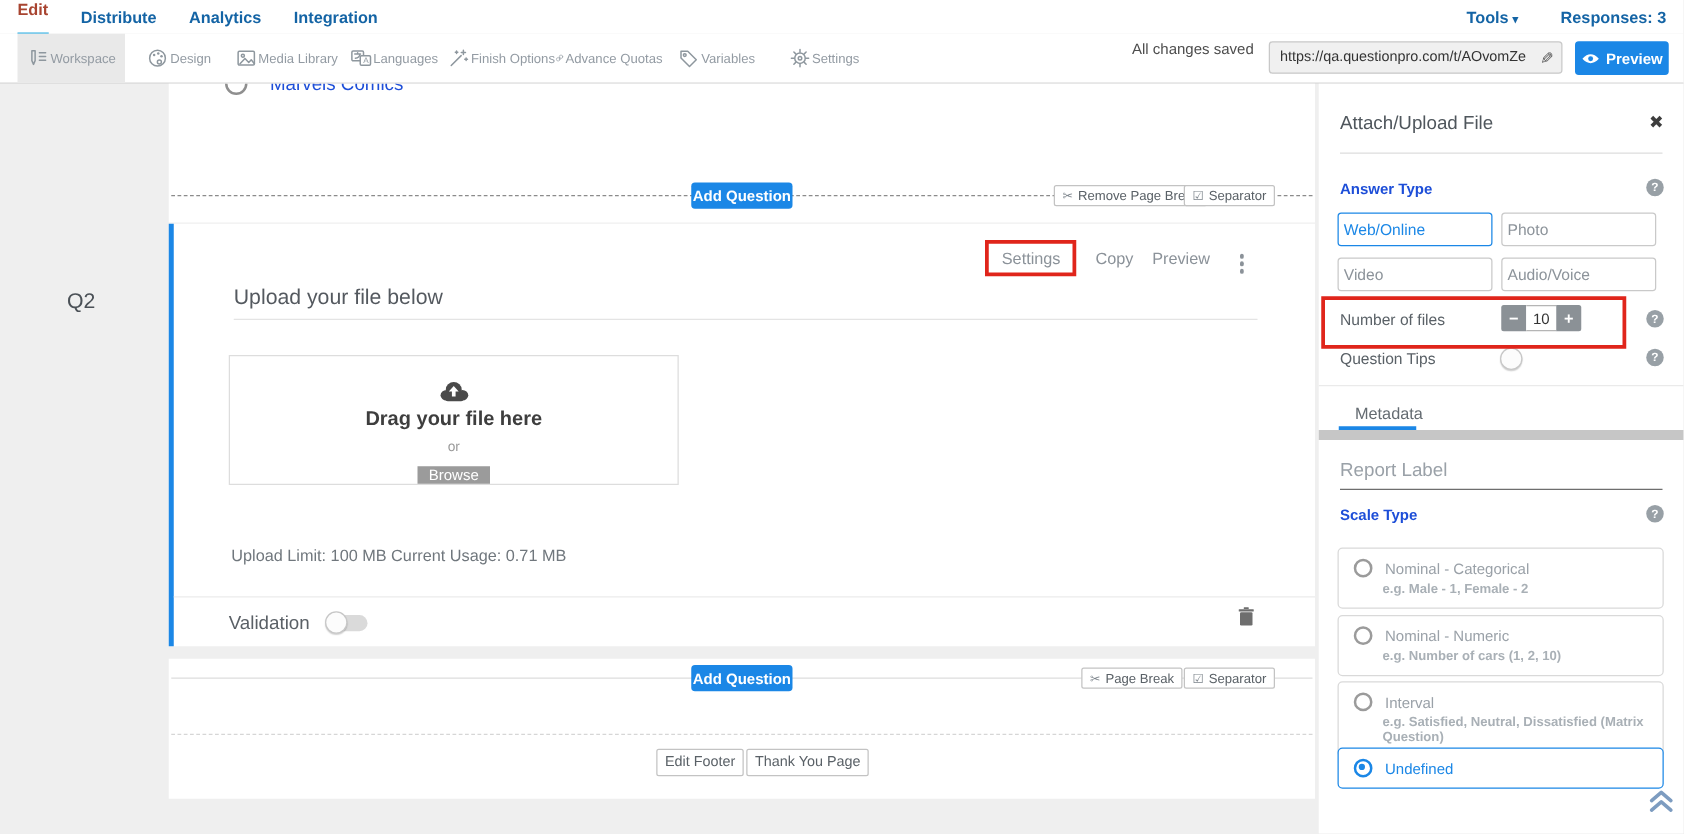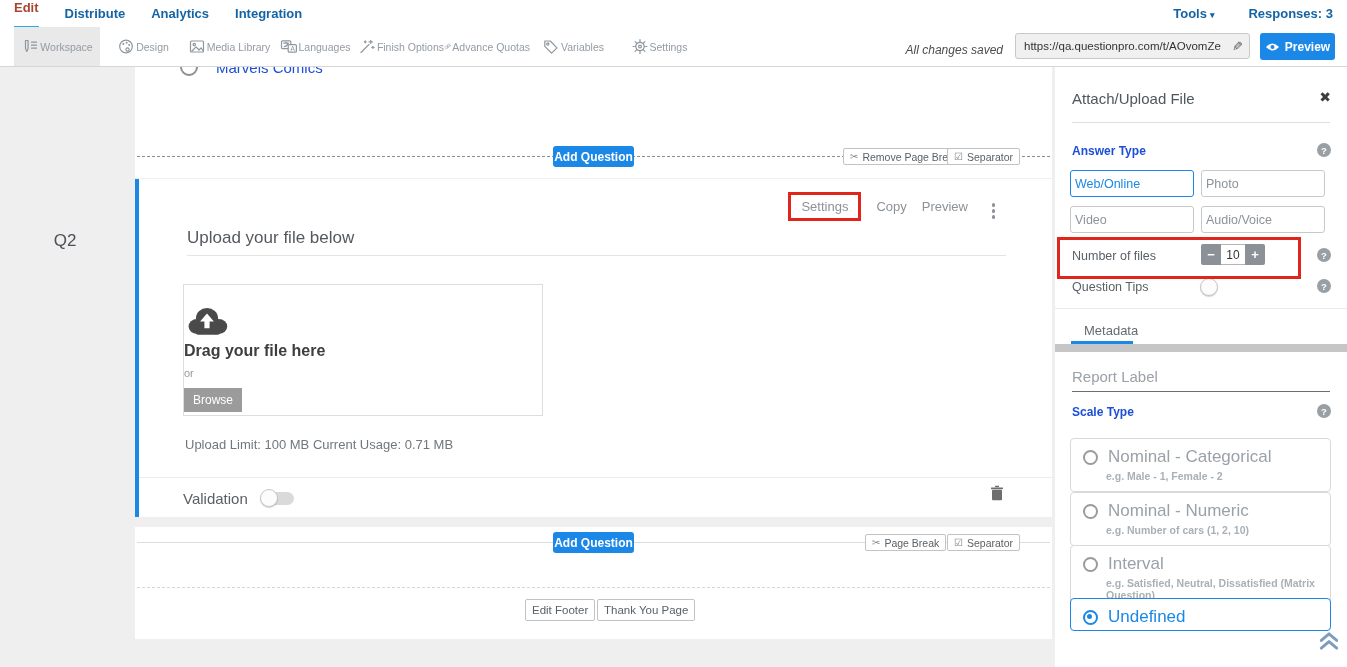--- a/index.html
+++ b/index.html
@@ -16,21 +16,21 @@
   .nav-right .navlink{margin-left:0}
   .caret{font-size:9px;color:#1464a5;margin-left:3px}
 
   
   .toolbar{position:absolute;left:0;top:27px;width:1347px;height:39px;background:#fff;border-bottom:1px solid #d6d6d6}
   .tb-items{position:absolute;left:14px;top:0;height:39px;display:flex}
   .tb-item{width:86px;height:39px;display:flex;align-items:center;justify-content:center;gap:1px;cursor:pointer}
   .tb-item.active{background:#e9e9e9}
   .tb-item .lbl{font-size:10.5px;color:#939ba3;white-space:nowrap}
   .ticon{stroke:#8e979e;fill:none;stroke-width:1.2;stroke-linecap:round;stroke-linejoin:round}
-  .saved{position:absolute;right:344px;top:16px;font-size:12px;font-style:italic;color:#4d4d4d;white-space:nowrap}
+  .saved{position:absolute;right:344px;top:5px;font-size:12px;color:#4d4d4d;white-space:nowrap}
   .urlwrap{position:absolute;right:97px;top:6px;width:235px;height:26px}
   .urlwrap input{width:100%;height:100%;box-sizing:border-box;background:#f0f0f0;border:1px solid #c8c8c8;border-radius:3px;font-size:11.5px;color:#333;padding:0 24px 0 8px;font-family:"Liberation Sans",sans-serif}
   .urlpencil{position:absolute;right:7px;top:6px;font-size:13px;color:#555;transform:scaleX(-1);cursor:pointer}
   .previewbtn{position:absolute;right:12px;top:6px;width:75px;height:27px;background:#1b87e6;border-radius:3px;color:#fff;font-size:12px;font-weight:bold;display:flex;align-items:center;justify-content:center;gap:5px;cursor:pointer}
 
   
   .qlabel{position:absolute;left:40px;top:231px;width:50px;text-align:center;font-size:17px;color:#4b5157}
   .block{position:absolute;background:#fff}
   .block1{left:135px;top:67px;width:917px;height:111px;overflow:hidden}
   .radio{width:14px;height:14px;border:2px solid #8f8f8f;border-radius:50%;background:#fff;box-sizing:content-box}
@@ -45,21 +45,21 @@
   .minibtn .g{font-size:10px;color:#7d858c}
 
   .q2block{left:135px;top:179px;width:917px;height:338px;border-left:4px solid #1b87e6;box-sizing:border-box}
   .qmenu{position:absolute;top:13px;right:84px;display:flex;align-items:center;gap:15px;font-size:13px;color:#8b9299}
   .qmenu .itm{cursor:pointer}
   .settings-anno{border:3px solid #e0251b;padding:4px 10px}
   .vdots{position:absolute;right:57px;top:24px;display:flex;flex-direction:column;gap:2.5px;cursor:pointer}
   .vdots i{width:3.5px;height:3.5px;border-radius:50%;background:#8b9299}
   .qtitle{position:absolute;left:48px;top:49px;font-size:17px;color:#54595f}
   .qdivider{position:absolute;left:48px;right:46px;top:76px;border-top:1px solid #e4e4e4}
-  .dragbox{position:absolute;left:44px;top:105px;width:360px;height:132px;border:1px solid #ddd;box-sizing:border-box;display:flex;flex-direction:column;align-items:flex-start}
+  .dragbox{position:absolute;left:44px;top:105px;width:360px;height:104px;border:1px solid #ddd;box-sizing:border-box;display:flex;flex-direction:column;align-items:center}
   .dragtxt{font-size:16px;font-weight:bold;color:#3e3e3e;margin-top:5px}
   .ortxt{font-size:11px;color:#9a9a9a;margin-top:7px}
   .browsebtn{margin-top:9px;width:58px;height:24px;background:#9b9b9b;color:#fff;font-size:12px;display:flex;align-items:center;justify-content:center;cursor:pointer}
   .uplimit{position:absolute;left:46px;top:258px;font-size:13px;color:#70777d}
   .vdivider{position:absolute;left:0;right:0;top:298px;border-top:1px solid #ececec}
   .vrow{position:absolute;left:44px;top:311px;display:flex;align-items:center;gap:14px}
   .vrow .lbl{font-size:15px;color:#5a6066}
   .toggle{position:relative;width:32px;height:13px;background:#dadada;border-radius:7px;cursor:pointer}
   .toggle .knob{position:absolute;left:-2px;top:-3.5px;width:18px;height:18px;background:#fcfcfc;border:1px solid #c7c7c7;border-radius:50%;box-shadow:0 1px 1px rgba(0,0,0,.18);box-sizing:border-box}
   .trash{position:absolute;right:48px;top:306px;cursor:pointer}
@@ -85,21 +85,21 @@
   .pdiv2{position:absolute;left:0;right:0;top:241px;border-top:1px solid #eaeaea}
   .mtab{position:absolute;left:29px;top:256px;font-size:13px;color:#646b71;cursor:pointer}
   .mtab-underline{position:absolute;left:16px;top:274px;width:62px;height:3px;background:#1b87e6}
   .grayband{position:absolute;left:0;top:277px;width:100%;height:8px;background:#c6c6c6}
   .replabel{position:absolute;left:17px;top:301px;right:17px}
   .replabel input{width:100%;border:none;border-bottom:1px solid #6e6e6e;font-size:15px;color:#9aa1a8;padding:0 0 6px 0;background:transparent;font-family:"Liberation Sans",sans-serif;outline:none}
   .replabel input::placeholder{color:#9aa1a8;opacity:1}
   .scard{position:absolute;left:15px;width:261px;border:1px solid #d9d9d9;border-radius:4px;box-sizing:border-box;background:#fff;cursor:pointer}
   .scard .top{display:flex;align-items:center;gap:10px;padding:8px 0 0 12px}
   .scard .radio{width:11px;height:11px;border-width:2px;border-color:#9b9b9b}
-  .scard .lbl{font-size:17px;color:#9aa1a8}
+  .scard .lbl{font-size:12px;color:#9aa1a8}
   .scard .ex{font-size:10.5px;font-weight:bold;color:#a9b0b6;padding:3px 0 9px 35px}
   .scard.sel{border:1px solid #1b87e6}
   .scard.sel .lbl{color:#1b87e6}
   .scard.sel .radio{border-color:#1b87e6;position:relative}
   .scard.sel .radio::after{content:"";position:absolute;left:2px;top:2px;width:5px;height:5px;background:#1b87e6;border-radius:50%}
   .chevup{position:absolute;right:7px;top:564px;cursor:pointer}
 </style>
 </head>
 <body>
 

